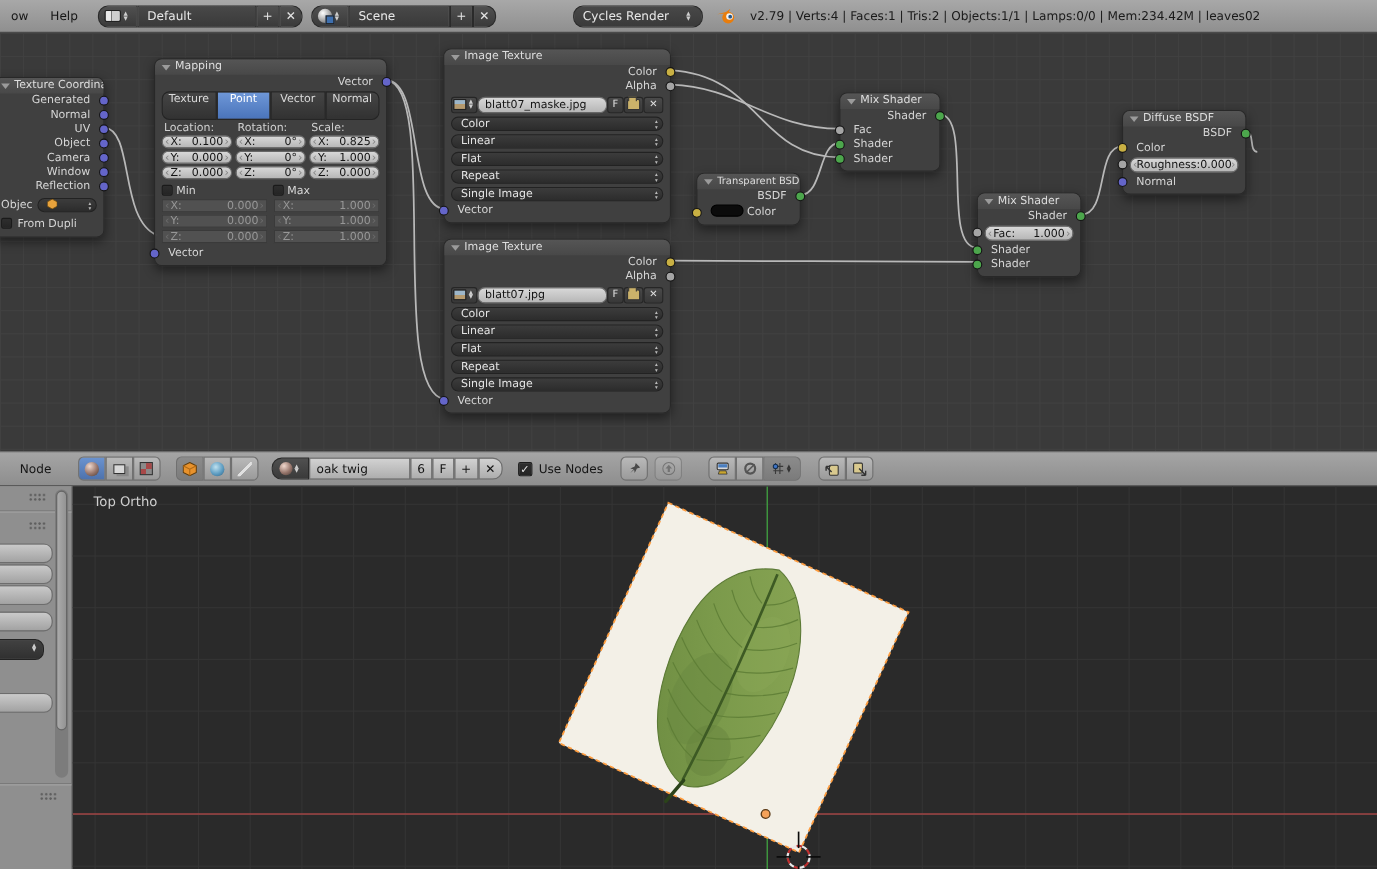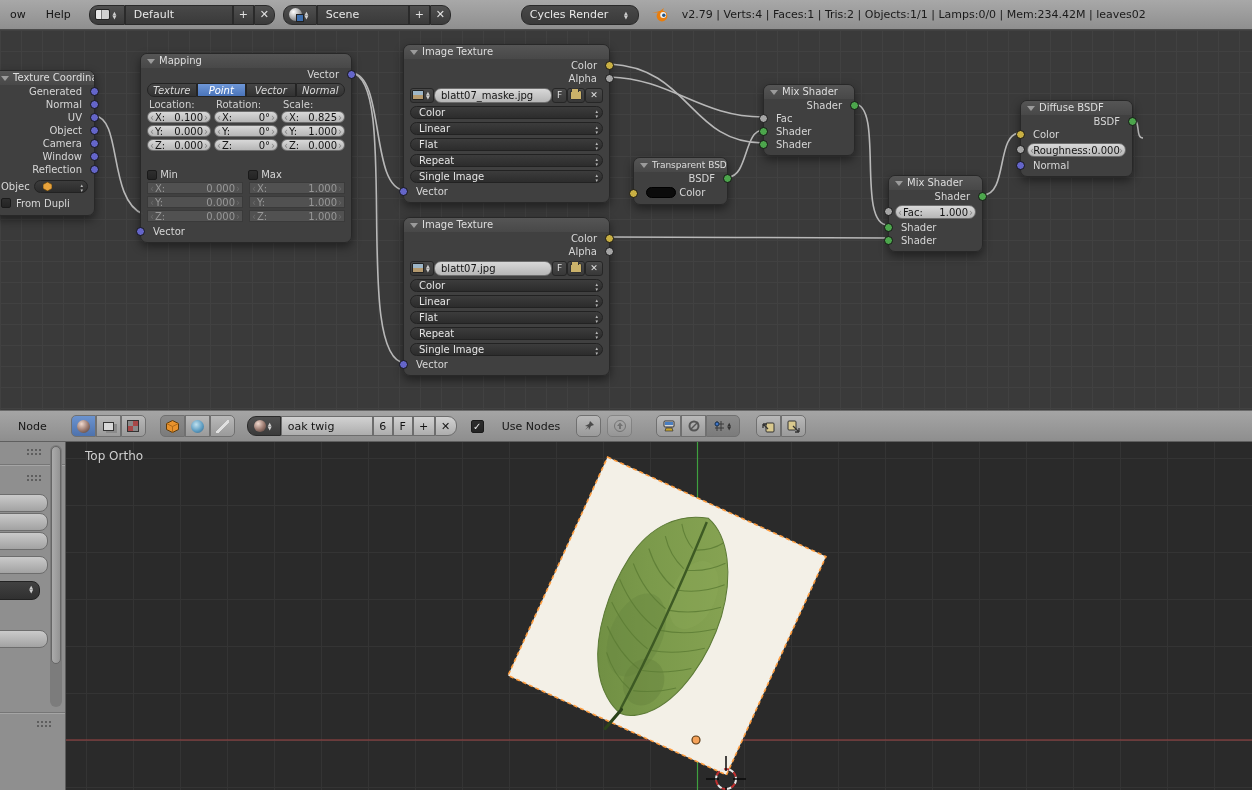--- a/index.html
+++ b/index.html
@@ -83,21 +83,21 @@
     border-radius:7px; color:#141414; }
   .numf { height:12px; line-height:11px; display:flex; justify-content:space-between;
     padding:0 7px; position:relative; }
   .numf::before { content:"‹"; position:absolute; left:2px; top:0; color:rgba(0,0,0,.35); }
   .numf::after { content:"›"; position:absolute; right:2px; top:0; color:rgba(0,0,0,.35); }
   .numf.dis { background:#515151; border:1px solid #3a3a3a; color:#979797; }
   .numf.dis::before,.numf.dis::after { color:rgba(255,255,255,.15); }
   .cbox { display:inline-block; width:10px; height:10px; border-radius:2px;
     background:linear-gradient(#2e2e2e,#242424); border:1px solid #1a1a1a; vertical-align:-2px;
     text-align:center; }
-  .tabrow { display:flex; margin:2px 6px; height:14px;font-style:italic; }
+  .tabrow { display:flex; margin:2px 6px; height:26px; }
   .tab { flex:1; text-align:center; line-height:13px; background:linear-gradient(#454545,#323232);
     border:1px solid #242424; color:#dadada; }
   .tab:first-child { border-radius:7px 0 0 7px; } .tab:last-child { border-radius:0 7px 7px 0; }
   .tab.active { background:linear-gradient(#6e97d8,#4a74ba); color:#fff; }
   .cols { display:flex; gap:3px; padding:0 6px; }
   .col { flex:1; min-width:0; }
   .collabel { height:11px; line-height:11px; padding:0 2px; color:#d0d0d0; }
   .filerow { display:flex; gap:0; margin:2px 6px; height:16px; align-items:center; }
   .smbtn { height:15px; display:flex; align-items:center; justify-content:center;
     background:linear-gradient(#4a4a4a,#383838); border:1px solid #262626; border-radius:3px;
@@ -282,21 +282,21 @@
           <div class="lfield numf" style="margin-bottom:2px">
               <span>Y:</span>
               <span>1.000</span>
             </div>
           <div class="lfield numf">
               <span>Z:</span>
               <span>0.000</span>
             </div>
         </div>
       </div>
-      <div style="display:flex; margin:17px 6px 2px 6px; gap:70px; height:12px; align-items:center;">
+      <div style="display:flex; margin:4px 6px 2px 6px; gap:70px; height:12px; align-items:center;">
         <span><span class="cbox"></span> <span>Min</span></span>
         <span><span class="cbox"></span> <span>Max</span></span>
       </div>
       <div class="cols" style="gap:6px;">
         <div class="col">
           <div class="numf dis" style="margin-bottom:2px">
               <span>X:</span>
               <span>0.000</span>
             </div>
           <div class="numf dis" style="margin-bottom:2px">
@@ -468,21 +468,21 @@
           <span>F</span>
         </div>
       <div class="lbtn" style="width:22px;">
           <span>+</span>
         </div>
       <div class="lbtn" style="width:22px; border-radius:0 9px 9px 0;">
           <span>✕</span>
         </div>
     </div>
     <span class="cbox" style="margin-left:14px; width:13px; height:13px; line-height:12px;"><span class="i-check">✓</span></span>
-    <span style="margin-left:18px;">Use Nodes</span>
+    <span style="margin-left:6px;">Use Nodes</span>
     <span class="ibtn lone" style="margin-left:16px; border-radius:5px;">
         <svg width="12" height="12">
           <path d="M7,1 L11,5 L8,6 L6,10 L5.5,7 L2,10 L5,6.5 L2,6 L6,4 Z" fill="#4a4a4a"></path>
         </svg>
       </span>
     <span class="ibtn lone" style="opacity:.55;">
         <svg width="12" height="12">
           <circle cx="6" cy="6" r="5.5" fill="none" stroke="#555"></circle>
           <path d="M6,2.5 L9,6 L7,6 L7,9 L5,9 L5,6 L3,6 Z" fill="#555"></path>
         </svg>

